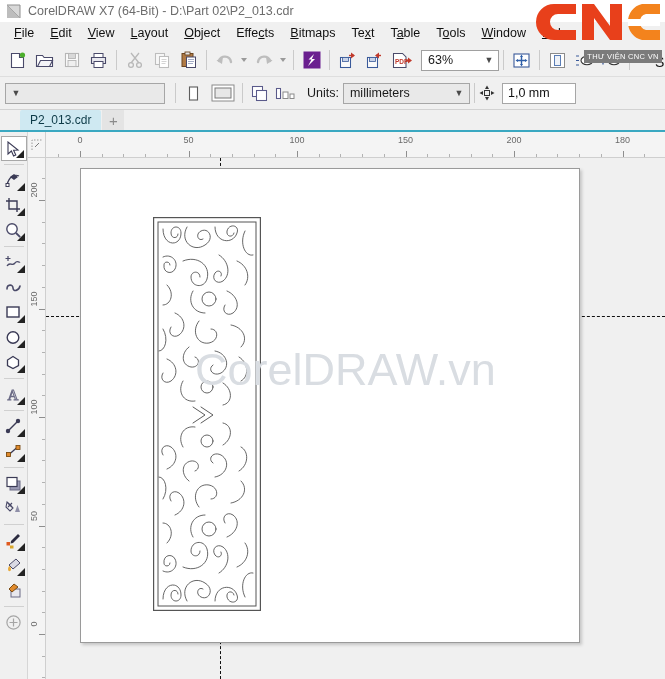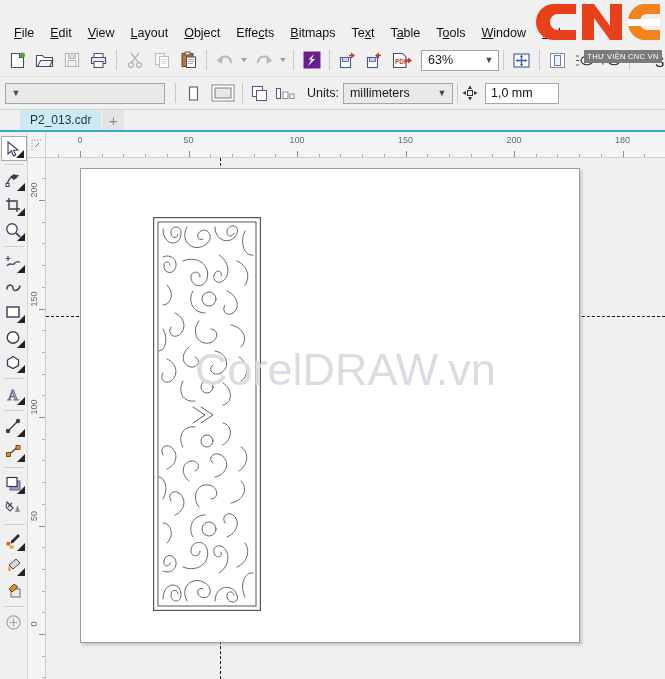--- a/index.html
+++ b/index.html
@@ -77,21 +77,21 @@
   .dim-ico { width:13px; height:13px; margin-right:3px; flex:none; }
   .dim-field {
     width:78px; height:14px; border:1px solid #a6a6a6; background:#fff;
     font-size:11px; color:#111; padding-left:4px; line-height:12px; display:flex; align-items:center;
   }
   .spin { width:9px; height:14px; display:flex; flex-direction:column; border:1px solid #a6a6a6; border-left:none; background:#f3f3f3;}
   .spin i { flex:1; display:flex; align-items:center; justify-content:center; font-style:normal; font-size:5px; color:#333;}
 
   .units-label { margin-left:9px; font-size:12.5px; color:#1a1a1a; flex:none; }
   .units-combo {
-    width:110px; height:21px; border:1px solid #a6a6a6; background:#e9e9e9;
+    width:127px; height:21px; border:1px solid #a6a6a6; background:#e9e9e9;
     display:flex; align-items:center; margin-left:4px; flex:none;
   }
   .units-combo .val { flex:1; padding-left:6px; font-size:12.5px; color:#1a1a1a; }
   .units-combo .arr { width:20px; text-align:center; color:#4a4a4a; font-size:9px; }
 
   .nudge-field {
     width:74px; height:21px; border:1px solid #a6a6a6; background:#fff;
     display:flex; align-items:center; font-size:12.5px; color:#111; padding-left:5px;
     margin-left:4px; flex:none;
   }
@@ -184,20 +184,29 @@
     white-space:nowrap;
   }
   .edge-s { position:absolute; left:655px; top:54px; font-size:14px; color:#111; }
   .hline-logo { position:absolute; left:624px; top:57px; width:34px; height:1px; background:#5a5a5a; }
 </style>
 </head>
 <body>
 
 <div id="app">
 
+  <div class="titlebar">
+    <span class="title-icon">
+      <svg width="15" height="15" viewBox="0 0 15 15">
+        <polygon points="1,1 14,1 14,14" fill="#d8d8d8" stroke="#8e8e8e" stroke-width="1"></polygon>
+        <polygon points="1,1 1,14 14,14" fill="#bdbdbd"></polygon>
+      </svg>
+    </span>
+    <span class="title-text">CorelDRAW X7 (64-Bit) - D:\Part 02\P2_013.cdr</span>
+  </div>
 
   <div class="menubar">
     <div class="menu-item"><u>F</u>ile</div>
     <div class="menu-item"><u>E</u>dit</div>
     <div class="menu-item"><u>V</u>iew</div>
     <div class="menu-item"><u>L</u>ayout</div>
     <div class="menu-item"><u>O</u>bject</div>
     <div class="menu-item">Effe<u>c</u>ts</div>
     <div class="menu-item"><u>B</u>itmaps</div>
     <div class="menu-item">Te<u>x</u>t</div>

